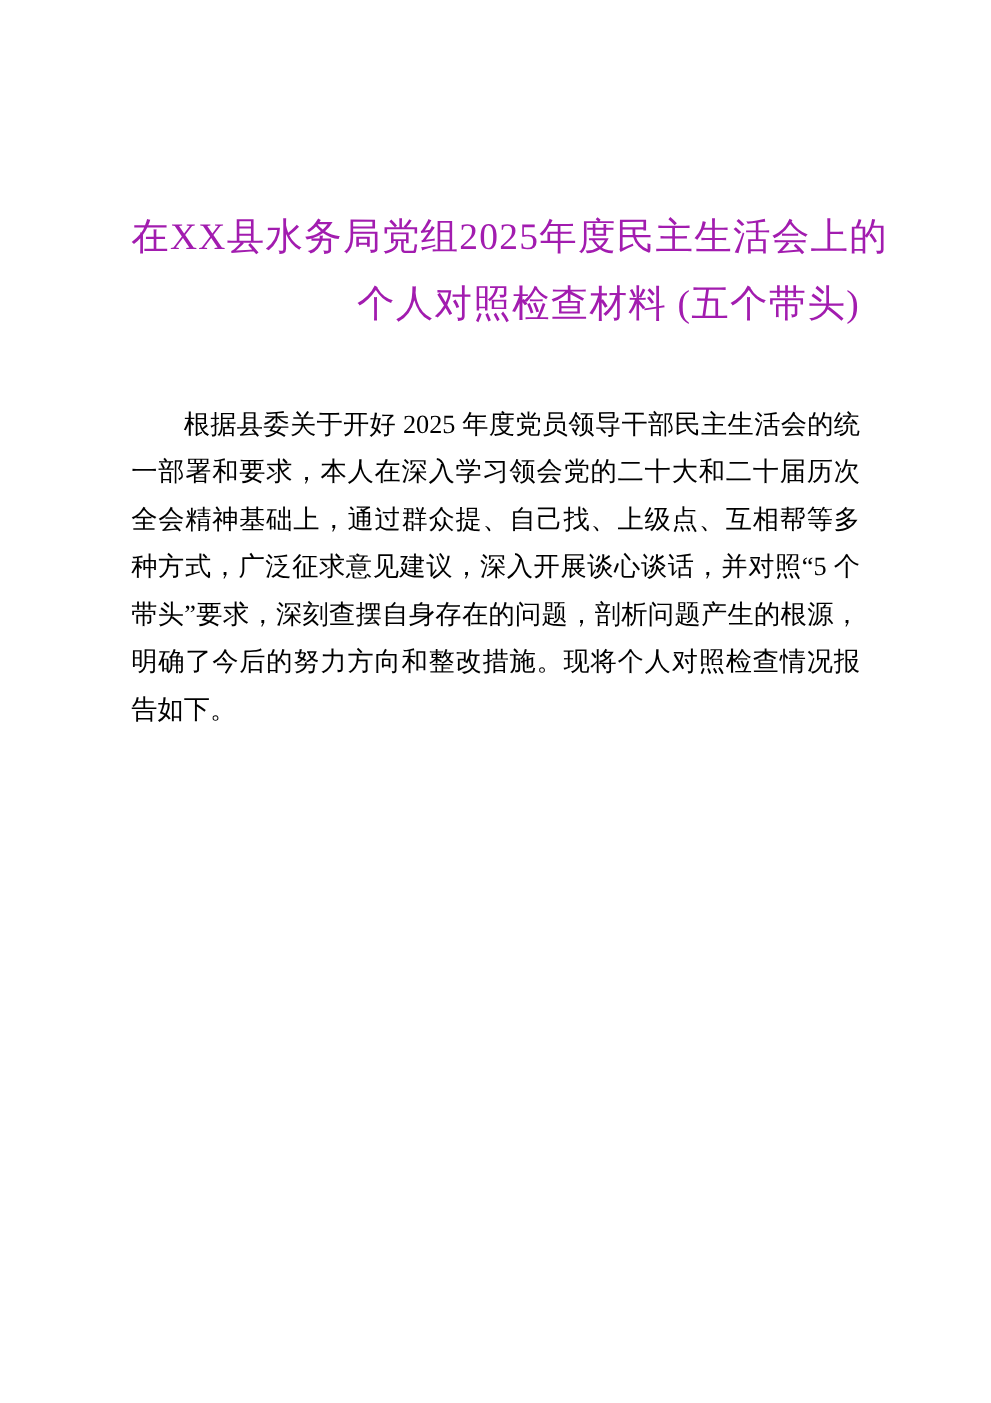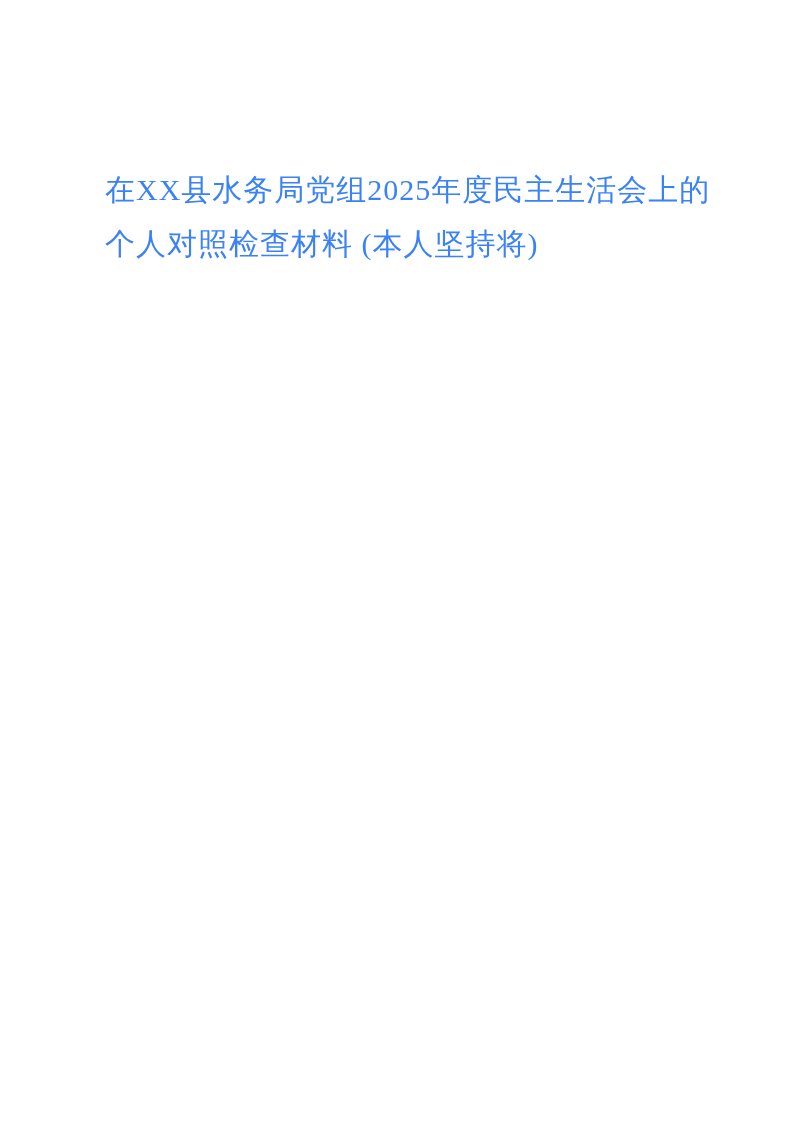--- a/index.html
+++ b/index.html
@@ -16,23 +16,23 @@
     color: #000000;
     box-sizing: border-box;
     padding: 163px 105px 0 105px;
     overflow: hidden;
   }
   .doc-title {
     font-family: "Liberation Serif", "DejaVu Serif", serif;
     font-size: 30px;
     line-height: 54px;
     font-weight: 500;
-    text-align: left;
+    text-align: right;
     letter-spacing: 1px;
-    color: #3b82f6;
+    color: #a21caf;
   }
   .title-line {
     white-space: nowrap;
   }
   .doc-body {
     margin-top: 49px;
     font-family: "Liberation Serif", "DejaVu Serif", serif;
     font-size: 21px;
     line-height: 38px;
     color: #000000;
@@ -51,17 +51,18 @@
     font-family: "Liberation Sans", "DejaVu Sans", sans-serif;
     font-weight: 700;
   }
 </style>
 </head>
 <body>
 
 <div class="page">
   <div class="doc-title">
       <div class="title-line">在XX县水务局党组2025年度民主生活会上的</div>
-      <div class="title-line">个人对照检查材料 (本人坚持将)</div>
+      <div class="title-line">个人对照检查材料 (五个带头)</div>
     </div>
   <div class="doc-body">
+      <p class="para"><span class="seg">根据县委关于开好 2025 年度党员领导干部民主生活会的统一部署和要求，本人在深入学习领会党的二十大和二十届历次全会精神基础上，通过群众提、自己找、上级点、互相帮等多种方式，广泛征求意见建议，深入开展谈心谈话，并对照“5 个带头”要求，深刻查摆自身存在的问题，剖析问题产生的根源，明确了今后的努力方向和整改措施。现将个人对照检查情况报告如下。</span></p>
     </div>
 </div>
 
 </body></html>

